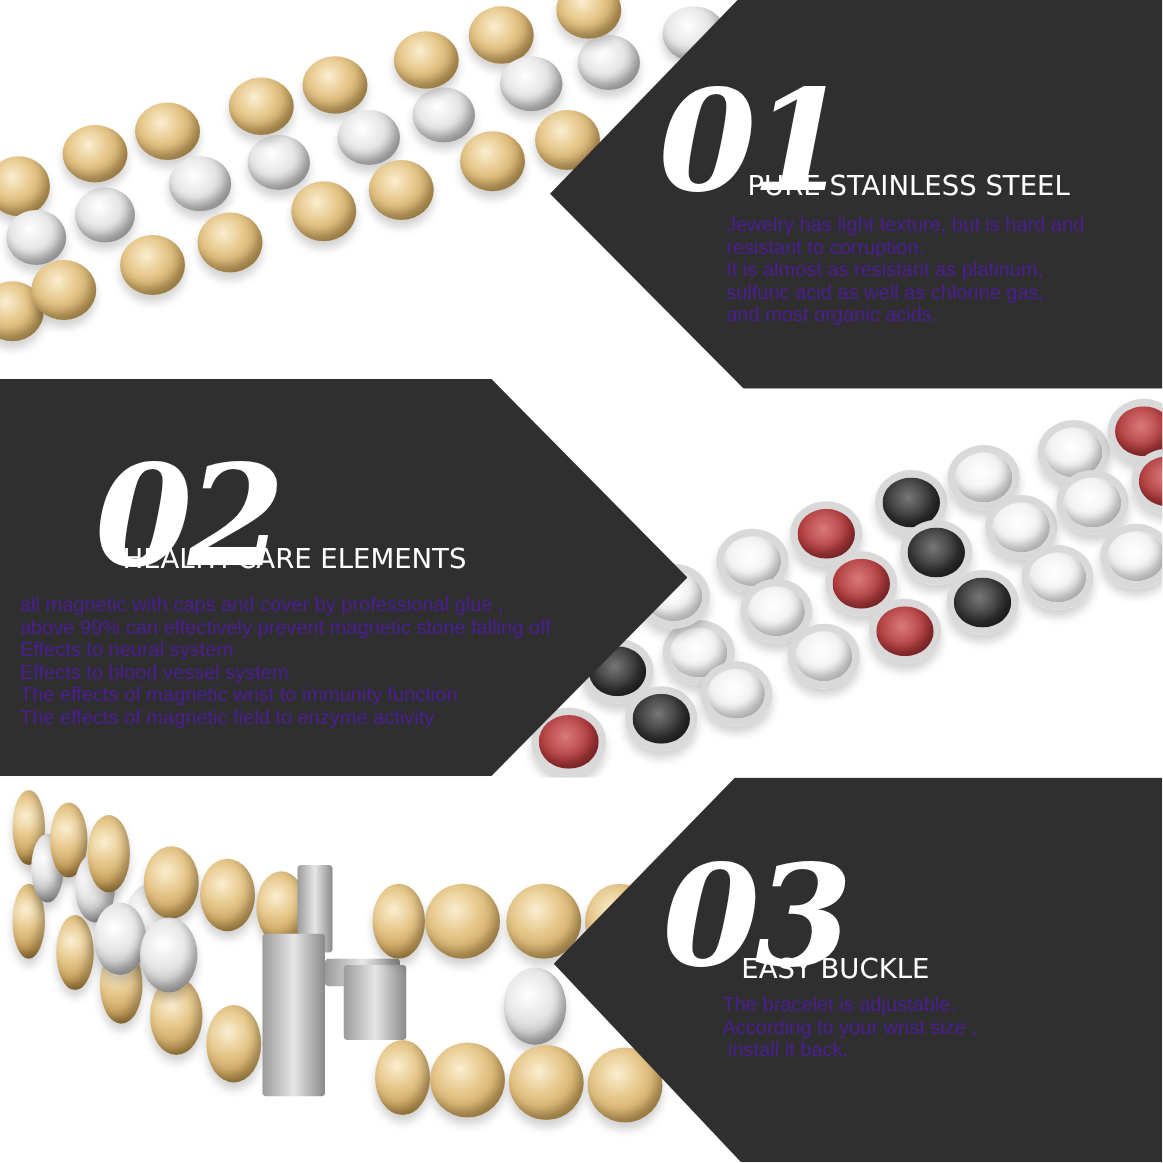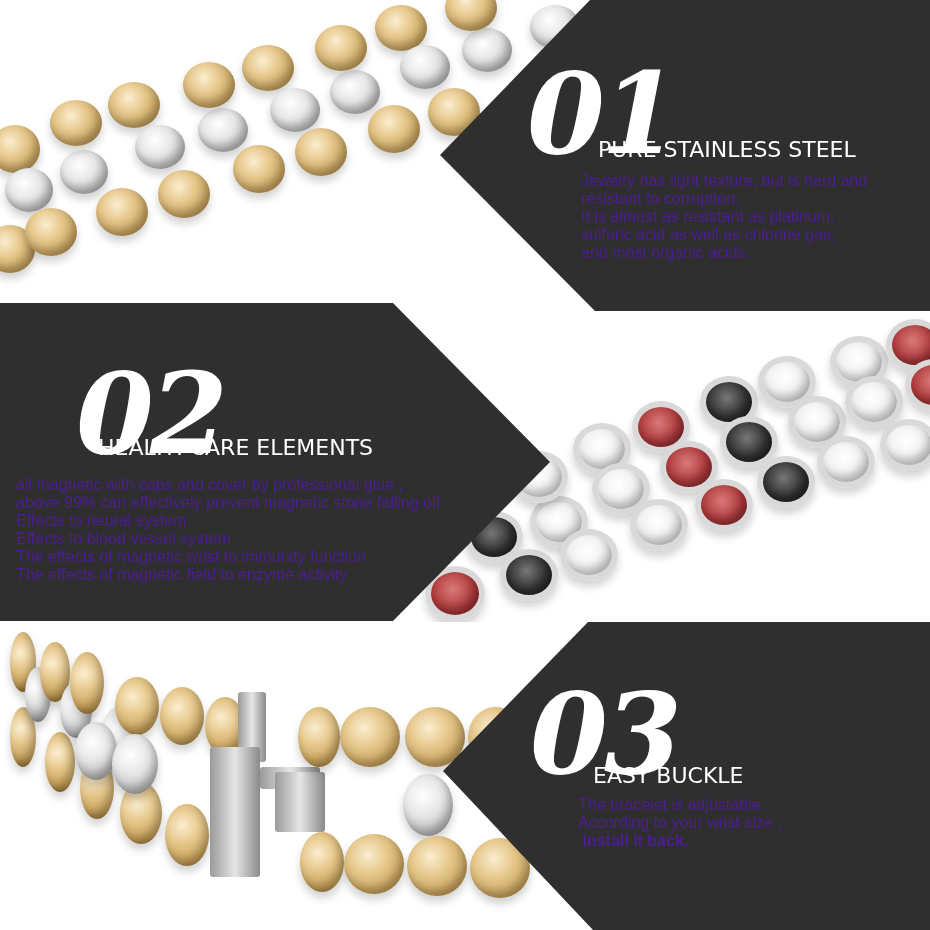--- a/index.html
+++ b/index.html
@@ -129,14 +129,14 @@
   <div class="bead gold" style="left:407px;top:214px;width:60px;height:60px;"></div>
   <div class="bead gold" style="left:470px;top:216px;width:60px;height:60px;"></div>
 </div>
 
 <div class="panel" style="left:443px;top:622px;width:487px;height:308px;clip-path:polygon(145px 0,487px 0,487px 308px,150px 308px,0 149px);"></div>
 <div class="num" style="left:530px;top:678px;">03</div>
 <div class="title" style="left:593px;top:763px;">EASY BUCKLE</div>
 <div class="body" style="left:578px;top:796px;">
   <div>The bracelet is adjustable.</div>
   <div>According to your wrist size ,</div>
-  <div style="white-space:pre;font-weight:bold;"> install it back.</div>
+  <div style="white-space:pre;"> install it back.</div>
 </div>
 
 </body></html>

